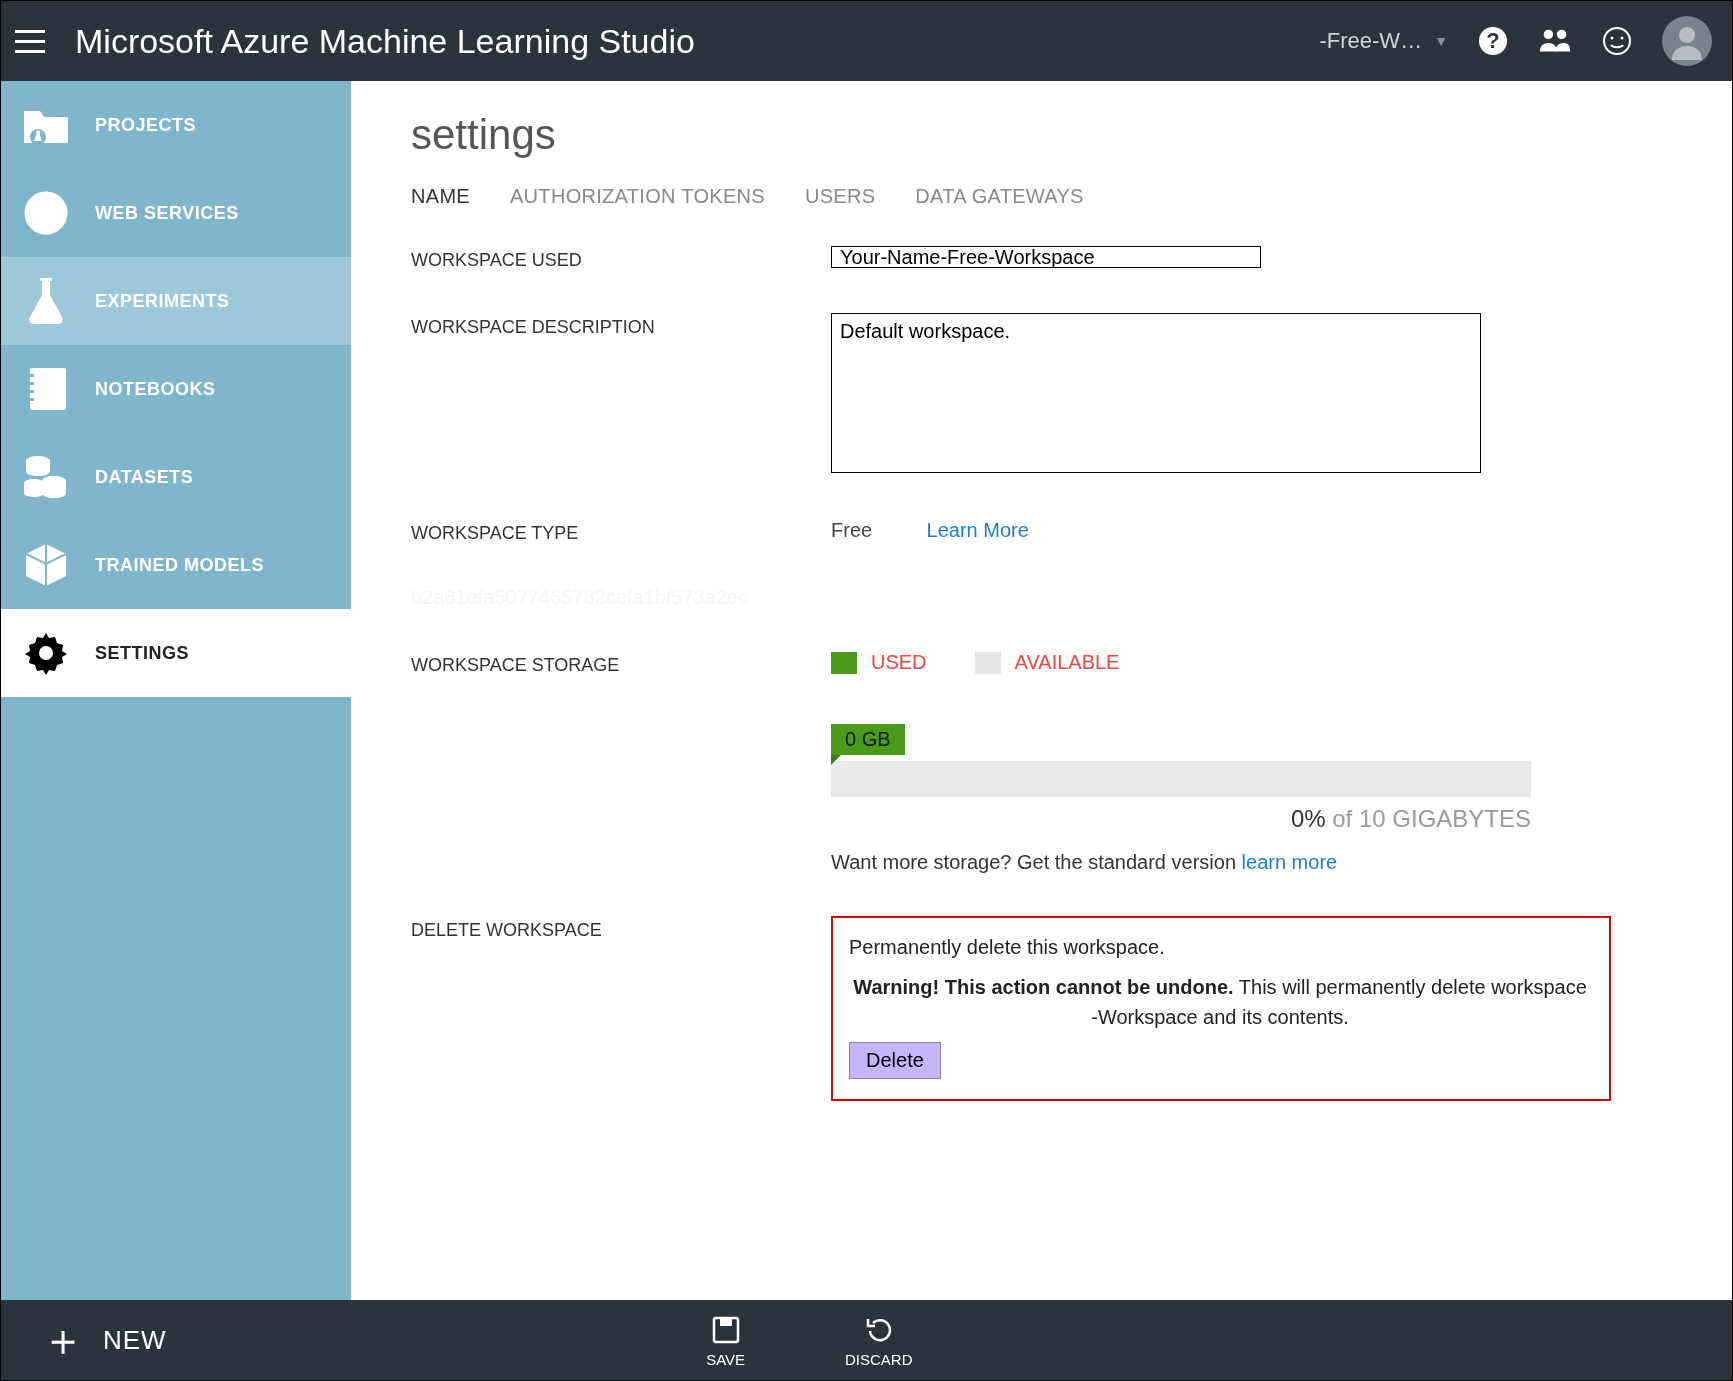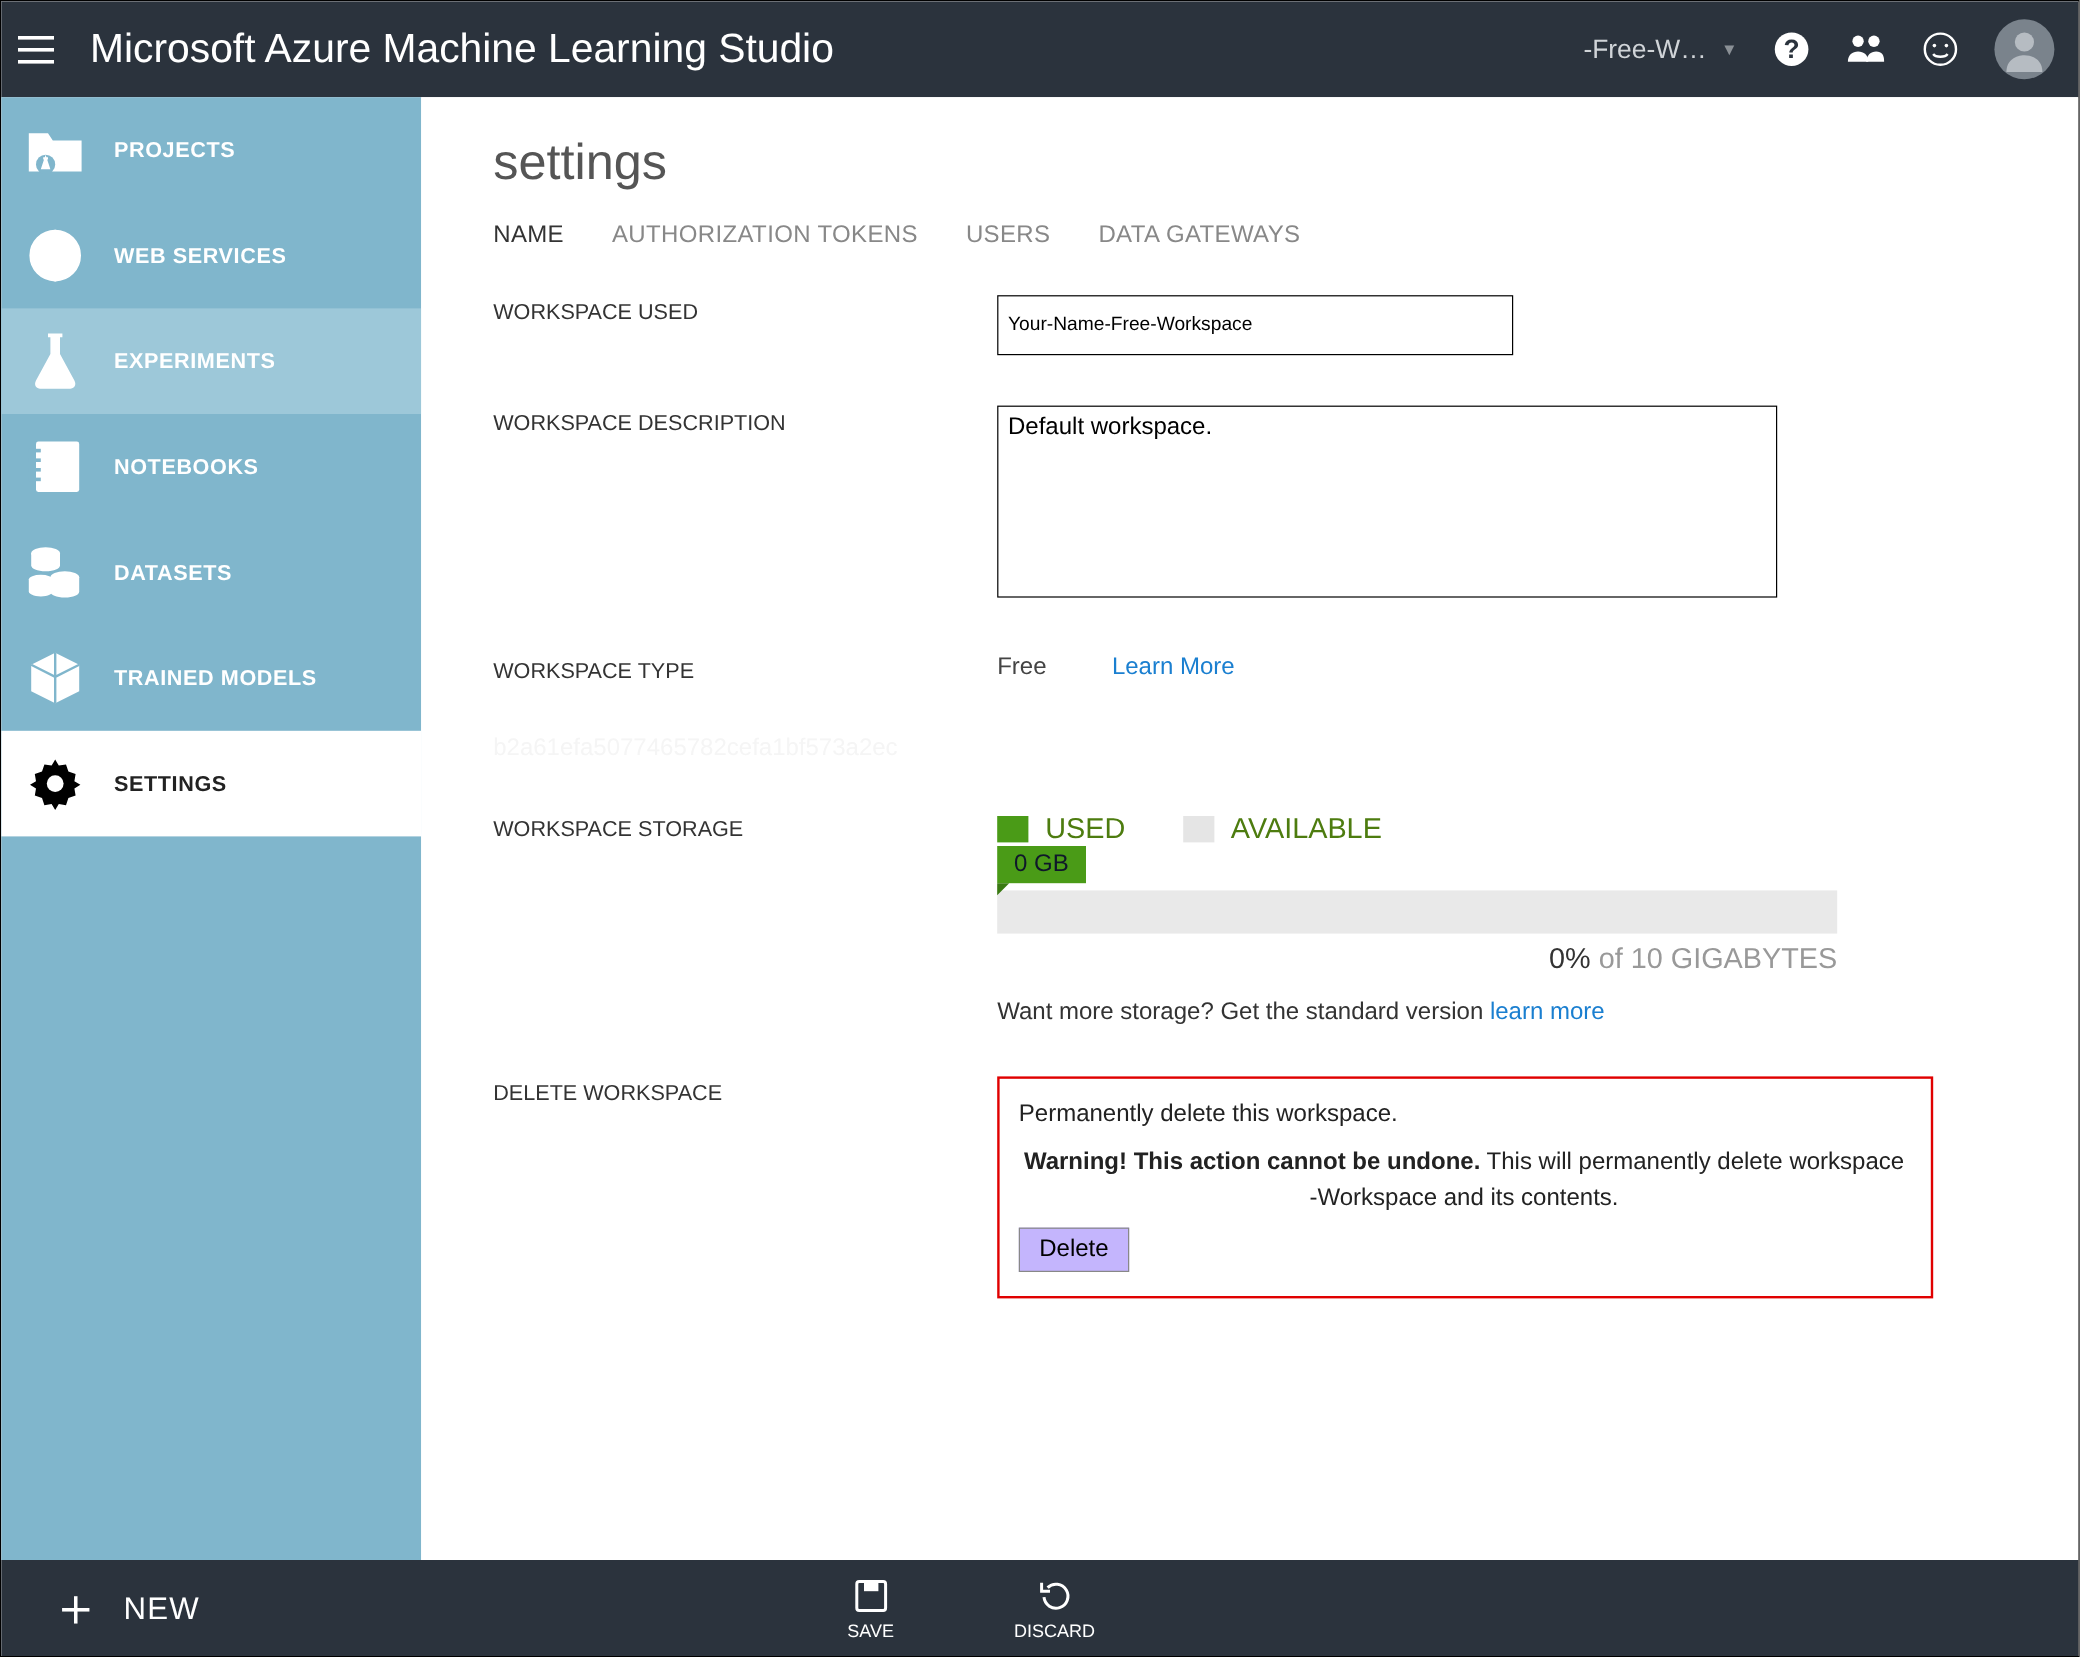--- a/index.html
+++ b/index.html
@@ -51,32 +51,32 @@
 .main { flex: 1; background: #fff; padding: 30px 60px 30px 60px; overflow: auto; position: relative; }
 .page-title { font-size: 42px; font-weight: 300; color: #555; margin-bottom: 26px; }
 .tabs { display: flex; gap: 40px; margin-bottom: 38px; }
 .tab { font-size: 20px; color: #888; cursor: pointer; letter-spacing: 0.3px; }
 .tab.active { color: #333; }
 
 .form-row { display: flex; margin-bottom: 42px; }
 .form-label { width: 420px; font-size: 18px; color: #333; padding-top: 4px; font-weight: 400; }
 .form-value { flex: 1; }
 input.text-input {
-  width: 430px; height: 50px; border: 1px solid #000; padding: 4px 8px;
-  font-size: 16px; font-family: inherit;
+  width: 430px; height: 22px; border: 1px solid #000; padding: 4px 8px;
+  font-size: 20px; font-family: inherit;
 }
 textarea.desc-input {
   width: 650px; height: 160px; border: 1px solid #000; padding: 6px 8px;
   font-size: 20px; font-family: inherit; resize: none;
 }
 .type-val { font-size: 20px; color: #444; display: inline-block; margin-right: 50px; }
 .link { color: #1a7fd0; cursor: pointer; font-size: 20px; }
 .id-val { color: #f5f5f5; font-size: 20px; }
 
-.storage-legend { display: flex; align-items: center; gap: 14px; font-size: 24px; color: #4d7c0f; }
+.storage-legend { display: flex; align-items: center; gap: 14px; font-size: 20px; color: #ef4444; margin-bottom: 50px; }
 .legend-box { width: 26px; height: 22px; display: inline-block; }
 .legend-box.used { background: #4a9b17; }
 .legend-box.avail { background: #e5e5e5; }
 .storage-badge { background: #4a9b17; color: #0f172a; font-size: 20px; padding: 4px 14px; display: inline-block; position: relative; }
 .storage-badge::after { content: ""; position: absolute; bottom: -10px; left: 0; border-top: 10px solid #3a7a12; border-right: 10px solid transparent; }
 .storage-bar { width: 700px; height: 36px; background: #e9e9e9; margin-top: 6px; }
 .storage-percent-row { width: 700px; text-align: right; font-size: 24px; color: #333; margin-top: 8px; }
 .storage-percent-row .light { color: #999; }
 .storage-prompt { font-size: 20px; color: #333; margin-top: 18px; }
 

